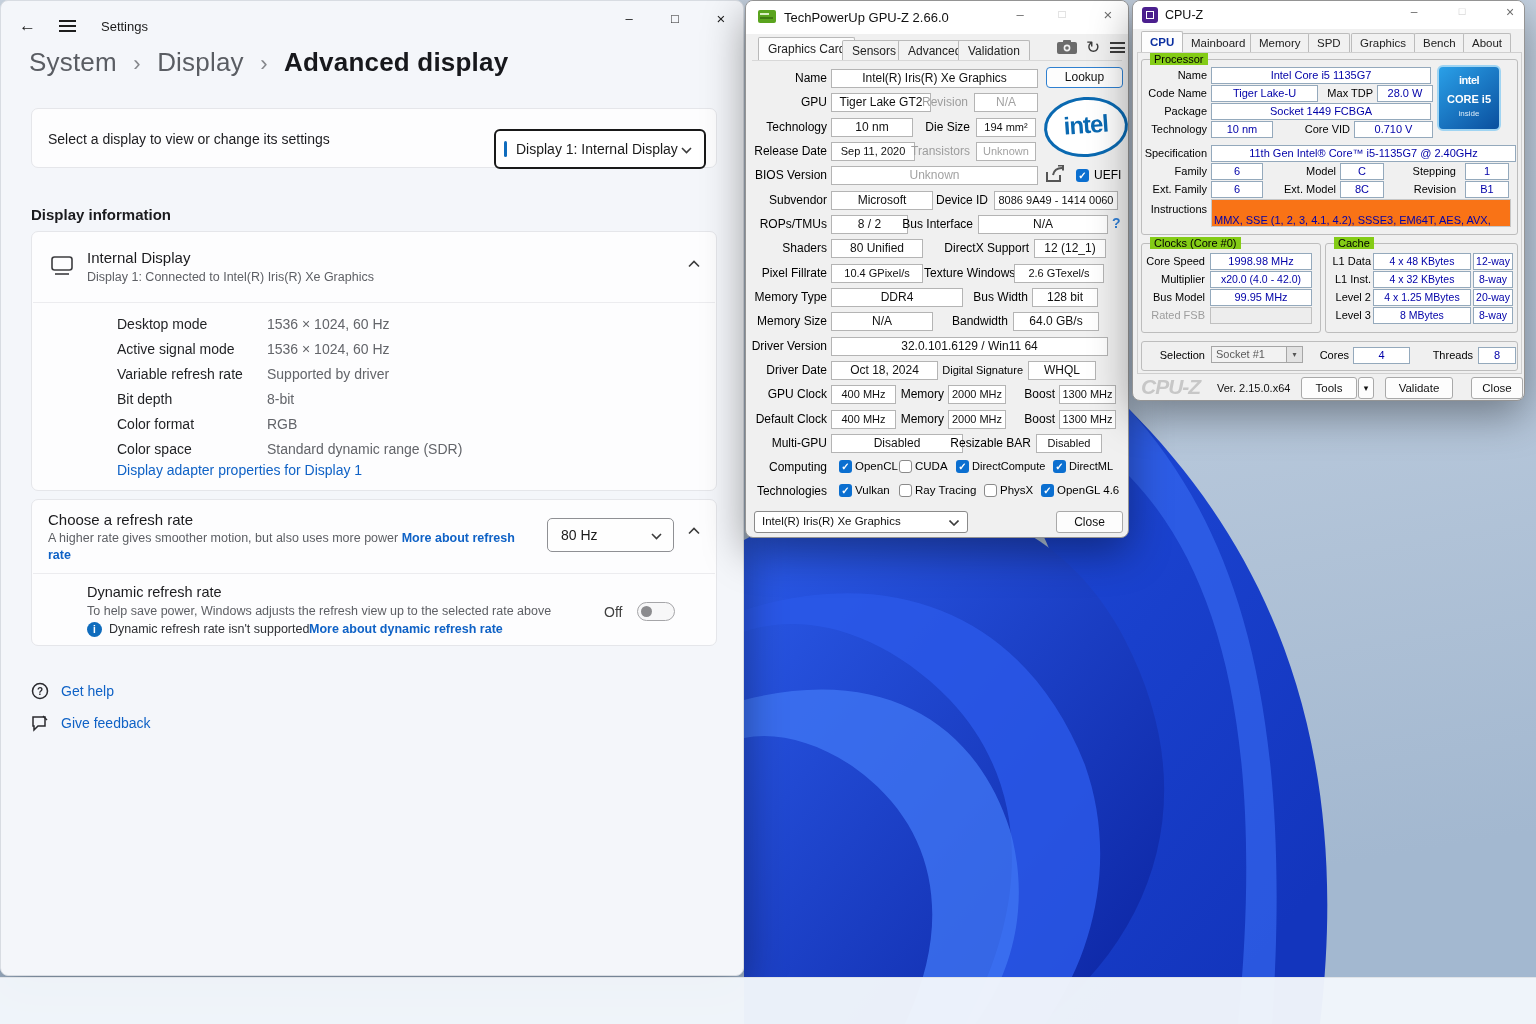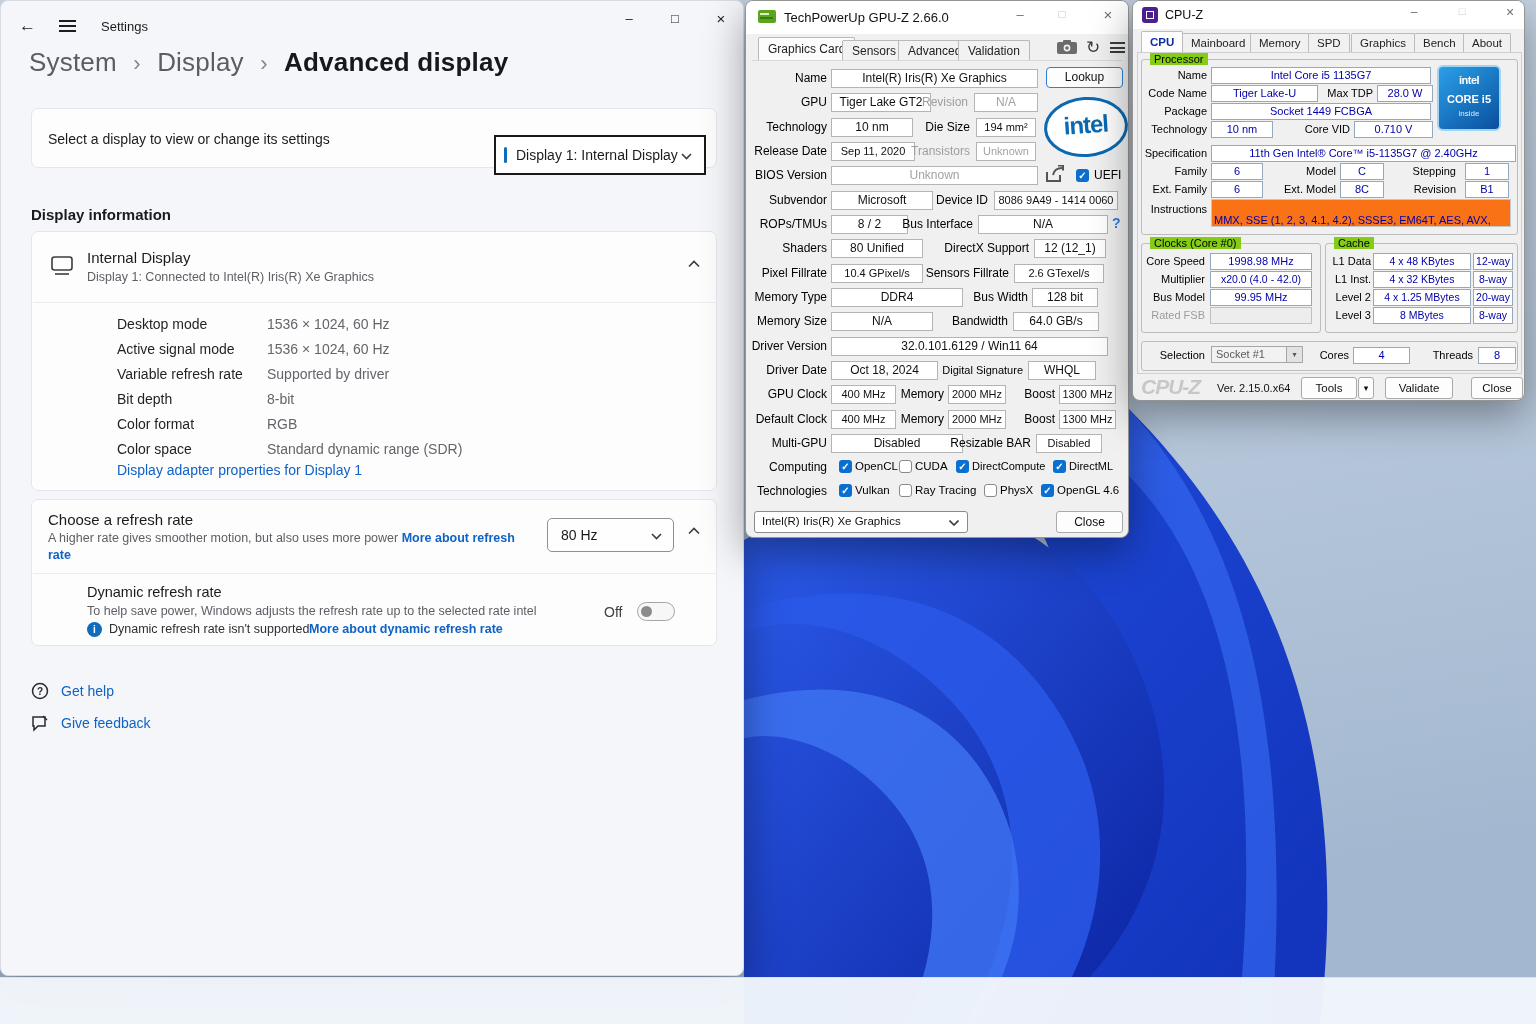--- a/index.html
+++ b/index.html
@@ -115,21 +115,21 @@
   <div class="abs" style="left:28px;top:46px;white-space:nowrap">
     <span class="crumb">System</span>
     <span class="crumb-sep">›</span>
     <span class="crumb">Display</span>
     <span class="crumb-sep">›</span>
     <span class="crumb last">Advanced display</span>
   </div>
 
   <div class="card" style="top:107px;height:60px">
     <span class="abs st-label14" style="left:16px;top:22px">Select a display to view or change its settings</span>
-    <div class="abs" style="left:462px;top:26px;width:212px;height:40px;background:#fff;border:2px solid #191919;border-radius:0;box-sizing:border-box">
+    <div class="abs" style="left:462px;top:20px;width:212px;height:40px;background:#fff;border:2px solid #191919;border-radius:6px;box-sizing:border-box">
       <div class="abs" style="left:8px;top:10px;width:3px;height:16px;border-radius:2px;background:#0f6cbd"></div>
       <span class="abs" style="left:20px;top:10px;font-size:14px;color:#1b1b1b">Display 1: Internal Display</span>
       <svg class="abs" style="right:12px;top:16px" width="11" height="7">
           <polyline class="chev" points="1,1 5.5,5.5 10,1"></polyline>
         </svg>
     </div>
   </div>
 
   <span class="abs" style="left:30px;top:205px;font-size:15px;font-weight:700;color:#1b1b1e">Display information</span>
 
@@ -171,21 +171,21 @@
       <span class="abs" style="left:13px;top:8px;font-size:14px;color:#1b1b1b">80 Hz</span>
       <svg class="abs" style="right:11px;top:14px" width="11" height="7">
           <polyline class="chev" points="1,1 5.5,5.5 10,1"></polyline>
         </svg>
     </div>
     <svg class="abs" style="left:656px;top:27px" width="12" height="8">
         <polyline class="chev" points="1,6.5 6,1.5 11,6.5"></polyline>
       </svg>
     <div class="divider" style="top:73px"></div>
     <span class="abs" style="left:55px;top:84px;font-size:14.5px;color:#1b1b1e">Dynamic refresh rate</span>
-    <span class="abs st-sub" style="left:55px;top:104px">To help save power, Windows adjusts the refresh rate up to the selected rate intel</span>
+    <span class="abs st-sub" style="left:55px;top:104px">To help save power, Windows adjusts the refresh view up to the selected rate above</span>
     <span class="abs" style="left:55px;top:122px;width:15px;height:15px;border-radius:50%;background:#0f6cbd;color:#fff;font-size:10px;font-weight:700;text-align:center;line-height:15px">i</span>
     <span class="abs" style="left:77px;top:122px;font-size:12.5px;color:#2e2f33">Dynamic refresh rate isn't supported</span>
     <span class="abs st-link" style="left:277px;top:122px;font-size:12.5px;font-weight:700">More about dynamic refresh rate</span>
     <span class="abs" style="left:572px;top:104px;font-size:14px;color:#404040">Off</span>
     <div class="toggle" style="left:605px;top:102px">
         <div class="knob"></div>
       </div>
   </div>
 
   <svg class="abs" style="left:30px;top:681px" width="18" height="18">
@@ -273,21 +273,21 @@
   <span class="gz-fld" style="left:232px;top:214px;width:128px">N/A</span>
   <span class="abs" style="left:366px;top:214px;font-size:14px;font-weight:700;color:#2f7fd6">?</span>
 
   <span class="gz-lbl" style="left:0;top:238px;width:81px">Shaders</span>
   <span class="gz-fld" style="left:85px;top:238px;width:90px">80 Unified</span>
   <span class="gz-lbl" style="left:190px;top:238px;width:93px">DirectX Support</span>
   <span class="gz-fld" style="left:288px;top:238px;width:70px">12 (12_1)</span>
 
   <span class="gz-lbl" style="left:0;top:263px;width:81px">Pixel Fillrate</span>
   <span class="gz-fld fs11" style="left:85px;top:263px;width:90px">10.4 GPixel/s</span>
-  <span class="gz-lbl" style="left:178px;top:263px;width:85px">Sensors Fillrate</span>
+  <span class="gz-lbl" style="left:178px;top:263px;width:85px">Texture Windows</span>
   <span class="gz-fld fs11" style="left:268px;top:263px;width:88px">2.6 GTexel/s</span>
 
   <span class="gz-lbl" style="left:0;top:287px;width:81px">Memory Type</span>
   <span class="gz-fld" style="left:85px;top:287px;width:130px">DDR4</span>
   <span class="gz-lbl" style="left:220px;top:287px;width:62px">Bus Width</span>
   <span class="gz-fld" style="left:286px;top:287px;width:64px">128 bit</span>
 
   <span class="gz-lbl" style="left:0;top:311px;width:81px">Memory Size</span>
   <span class="gz-fld" style="left:85px;top:311px;width:100px">N/A</span>
   <span class="gz-lbl" style="left:195px;top:311px;width:67px">Bandwidth</span>

